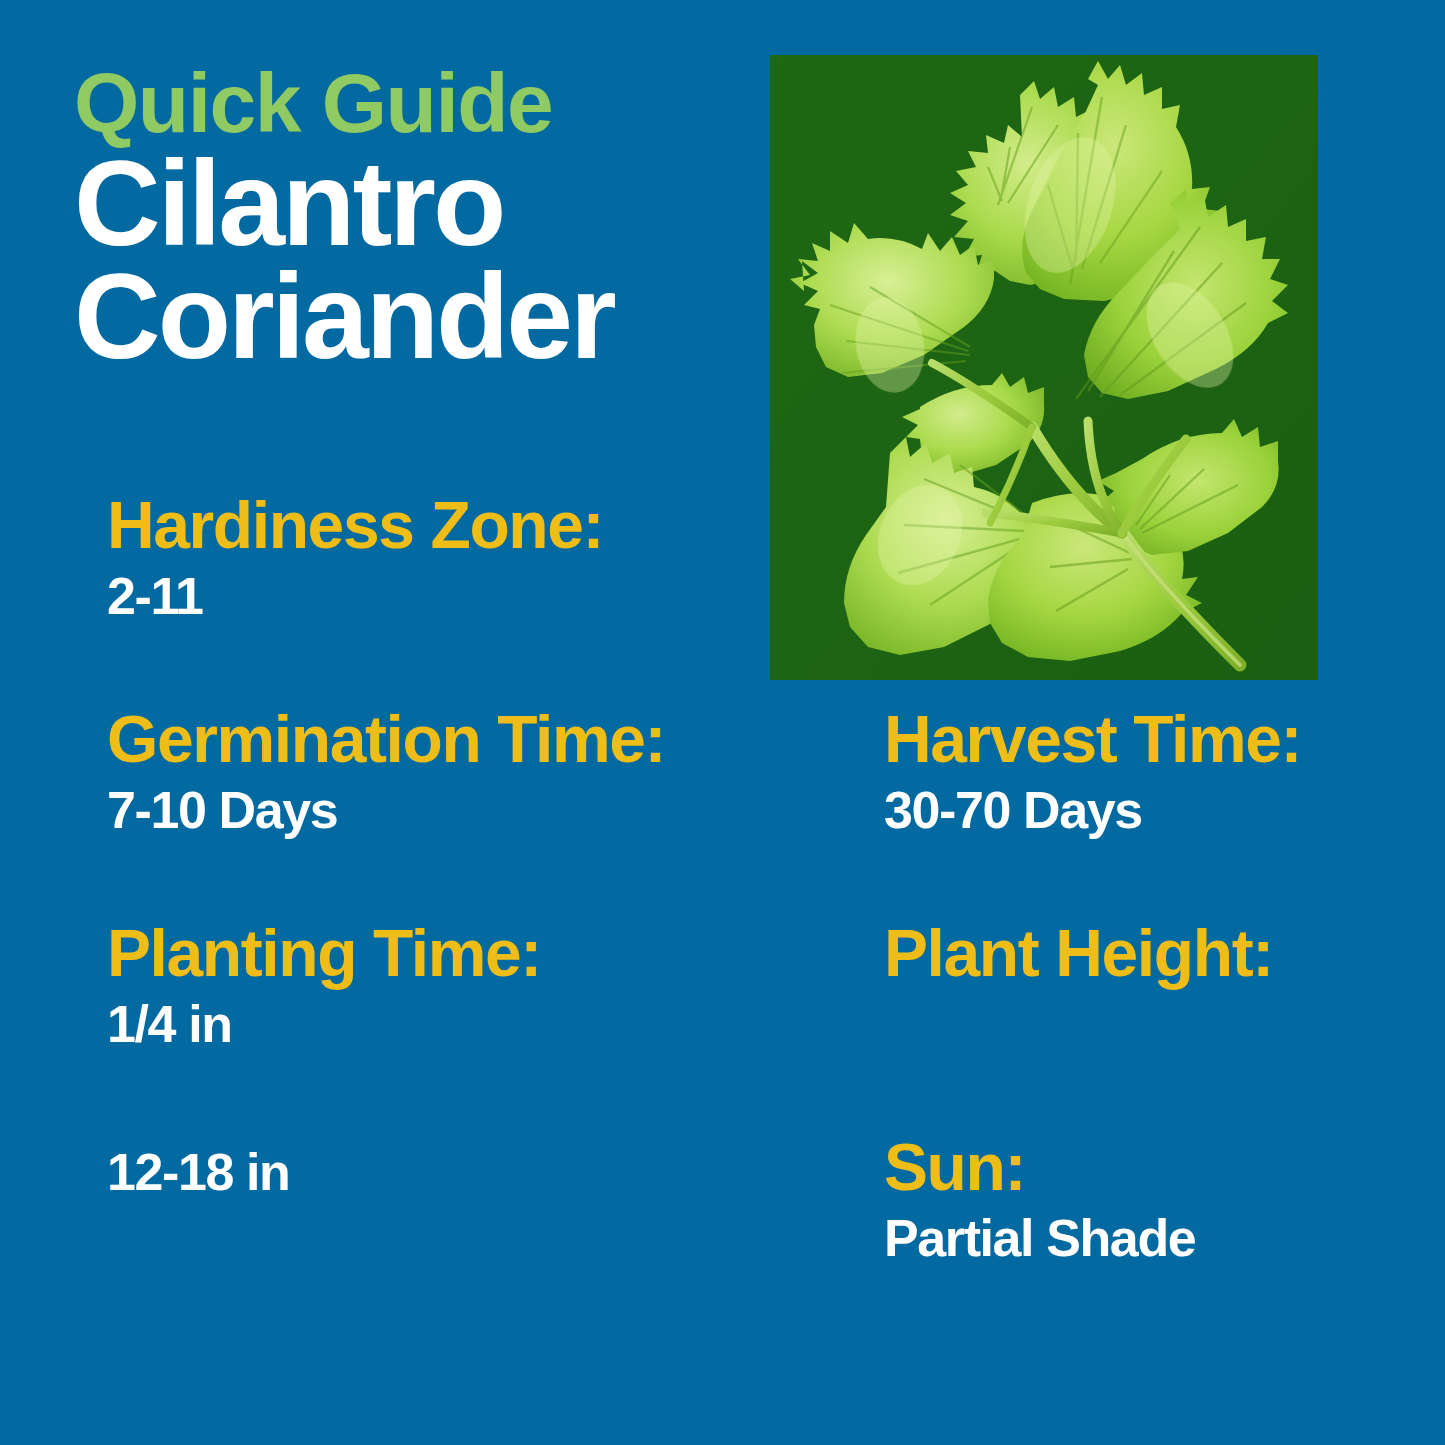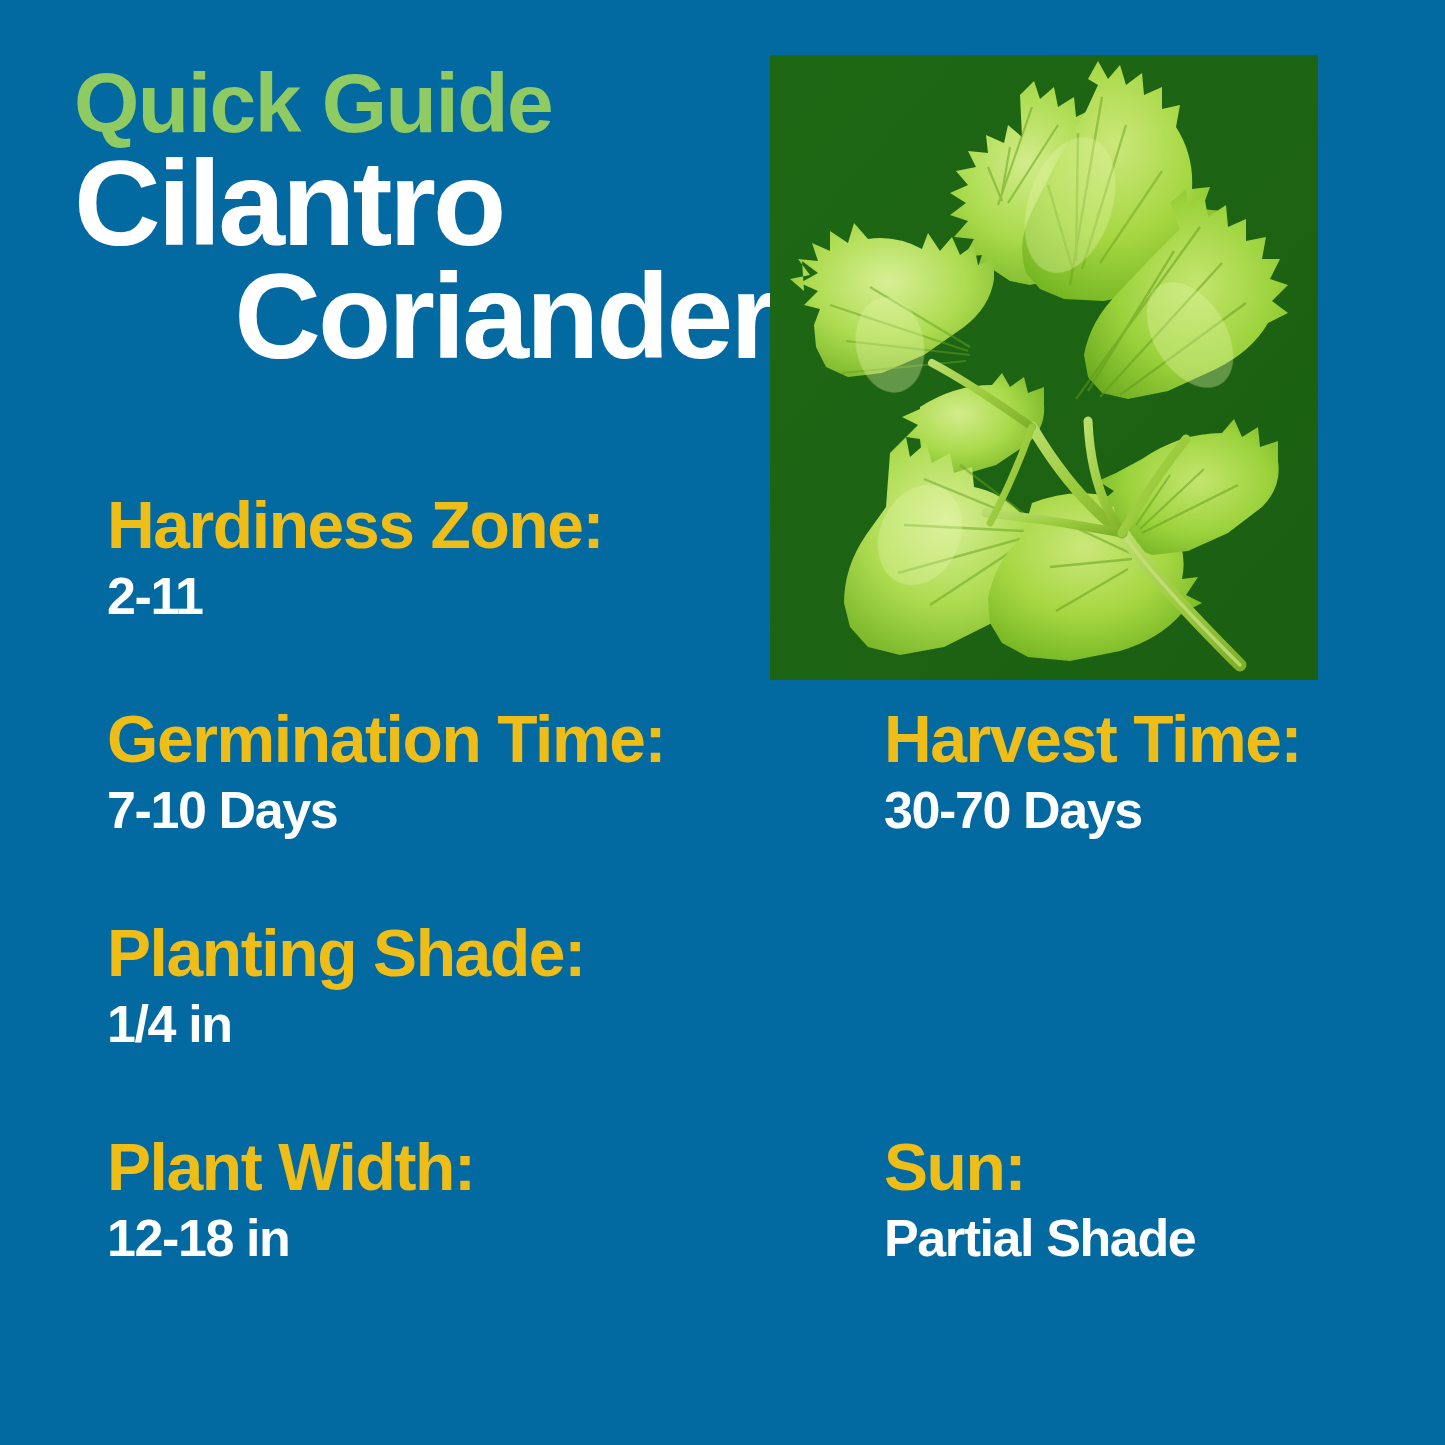--- a/index.html
+++ b/index.html
@@ -41,21 +41,20 @@
     font-weight: 700;
     font-size: 120px;
     line-height: 0.92;
     letter-spacing: -3px;
     color: #ffffff;
     margin: 4px 0 0 0;
     white-space: nowrap;
   }
   .plant-name.line2 {
     margin-top: 2px;
-    text-align: right;
   }
 
   
   #leaf-photo {
     position: absolute;
     left: 770px;
     top: 55px;
     width: 548px;
     height: 625px;
   }
@@ -259,30 +258,30 @@
         <p class="spec-value">7-10 Days</p>
       </div>
       <div class="spec-cell right">
         <p class="spec-label">Harvest Time:</p>
         <p class="spec-value">30-70 Days</p>
       </div>
     </div>
 
     <div class="spec-row">
       <div class="spec-cell left">
-        <p class="spec-label">Planting Shade:</p>
+        <p class="spec-label">Planting Time:</p>
         <p class="spec-value">1/4 in</p>
       </div>
       <div class="spec-cell right">
-      </div>
-    </div>
-
-    <div class="spec-row">
-      <div class="spec-cell left">
-        <p class="spec-label">Plant Width:</p>
+        <p class="spec-label">Plant Height:</p>
+      </div>
+    </div>
+
+    <div class="spec-row">
+      <div class="spec-cell left">
         <p class="spec-value">12-18 in</p>
       </div>
       <div class="spec-cell right">
         <p class="spec-label">Sun:</p>
         <p class="spec-value">Partial Shade</p>
       </div>
     </div>
 
   </div>
 </div>

